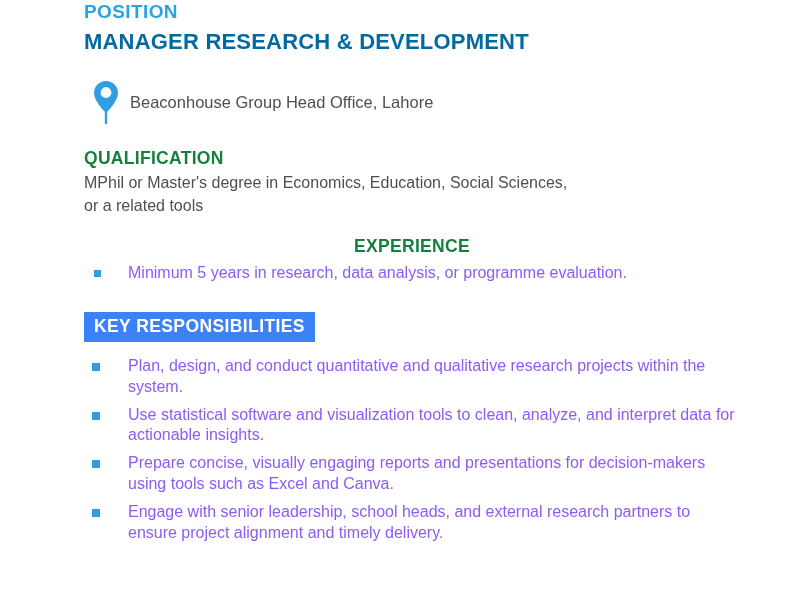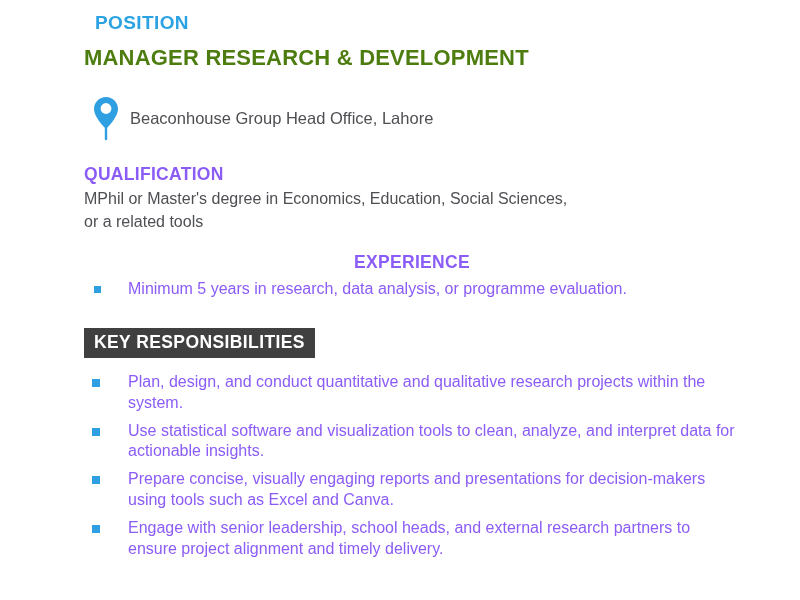--- a/index.html
+++ b/index.html
@@ -23,25 +23,25 @@
     padding: 0 60px 0 84px;
   }
 
   
   .position-label {
     color: #2ba3e3;
     font-size: 19px;
     font-weight: bold;
     letter-spacing: 0.4px;
     line-height: 1.1;
-    margin: 11px;
+    margin: 0;
     padding-top: 2px;
   }
   .position-title {
-    color: #4d7c0f;
+    color: #0369a1;
     font-size: 22px;
     font-weight: bold;
     letter-spacing: 0.2px;
     line-height: 1.15;
     margin: 6px 0 0 0;
   }
 
   
   .location-row {
     display: flex;
@@ -58,21 +58,21 @@
   }
   .location-text {
     font-size: 16.5px;
     color: #4d4f53;
     margin-left: 0px;
     padding-left: 2px;
   }
 
   
   .section-head {
-    color: #8b5cf6;
+    color: #15803d;
     font-size: 17.5px;
     font-weight: bold;
     letter-spacing: 0.3px;
     margin: 22px 0 4px 0;
   }
   .section-head.exp {
     margin-top: 20px;
     text-align: center;
   }
 
@@ -113,21 +113,21 @@
   ul.bullets.resp li .sq {
     left: 8px;
     top: 7px;
     width: 8px;
     height: 8px;
   }
 
   
   .kr-banner {
     display: inline-block;
-    background: #404040;
+    background: #3b82f6;
     color: #ffffff;
     font-size: 17.5px;
     font-weight: bold;
     letter-spacing: 0.4px;
     padding: 4px 10px 5px 10px;
     margin: 26px 0 0 0;
   }
 
   .resp-wrap {
     margin-top: 14px;

